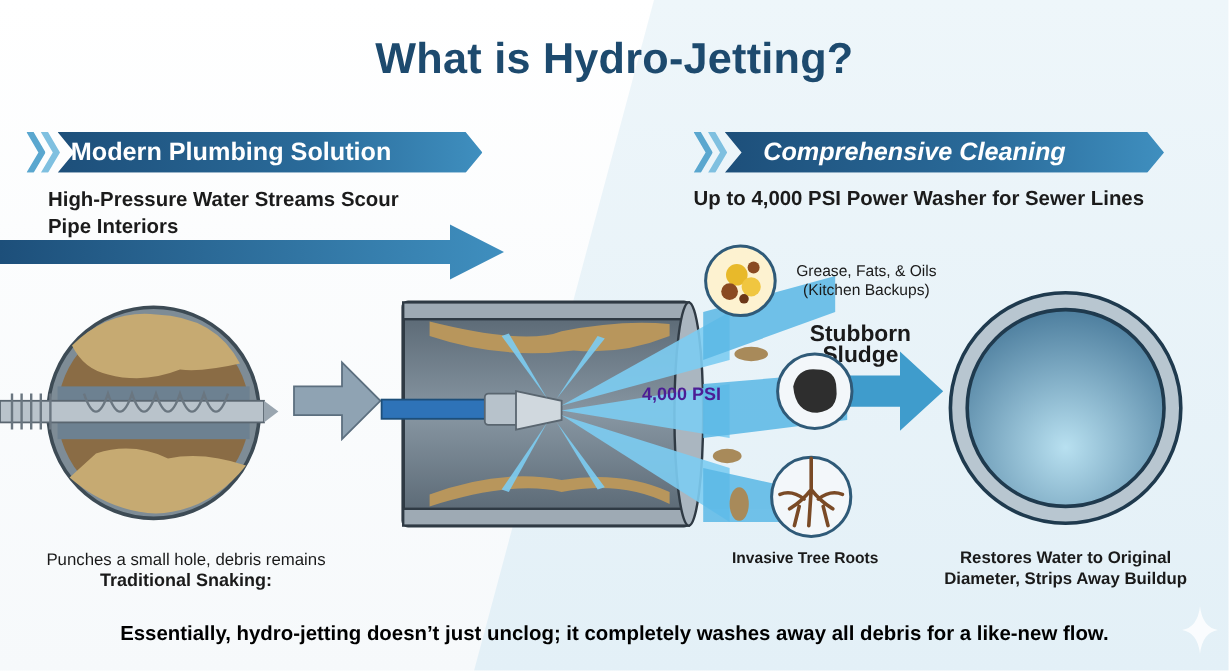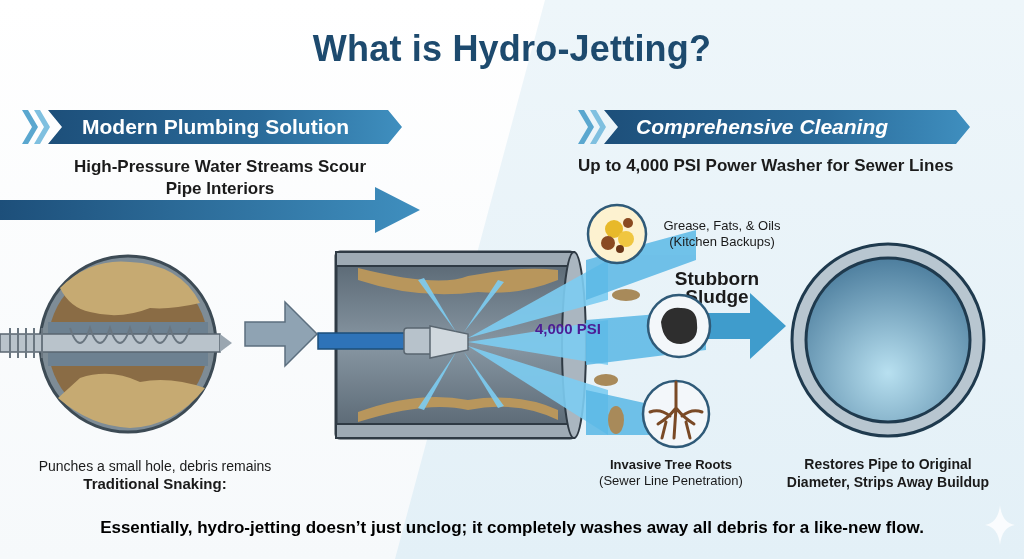--- a/index.html
+++ b/index.html
@@ -30,21 +30,21 @@
     position: absolute; left: 0; top: 0; height: 34px;
     background: linear-gradient(90deg, #1d4f7a 0%, #2a6b9a 60%, #3f8fbf 100%);
     clip-path: polygon(0 0, calc(100% - 14px) 0, 100% 50%, calc(100% - 14px) 100%, 0 100%, 14px 50%);
   }
   .banner .chev {
     position: absolute; top: 0; height: 34px; width: 16px;
     clip-path: polygon(0 0, 6px 0, 16px 50%, 6px 100%, 0 100%, 10px 50%);
   }
   .banner .label { position: relative; z-index: 2; }
   .subtitle {
-    position: absolute; text-align: center; font-weight: 700; color: #1b1b1b;
+    position: absolute; text-align: left; font-weight: 700; color: #1b1b1b;
     font-size: 17px; line-height: 22px;
   }
   .long-arrow {
     position: absolute; left: 0; top: 187px; width: 420px; height: 46px;
   }
   .caption { position: absolute; text-align: center; color: #1a1a1a; font-size: 14px; line-height: 18px; }
   .footer {
     position: absolute; left: 0; top: 518px; width: 1024px; text-align: center;
     font-size: 17px; font-weight: 700; color: #000000;
   }
@@ -58,21 +58,21 @@
 
 <div class="bg-left"></div>
 <div class="bg-right"></div>
 
 <h1 class="title">What is Hydro-Jetting?</h1>
 
 <div class="banner" style="left:22px; top:110px; width:380px;">
   <div class="chev" style="left:0; background:#5aa7cf;"></div>
   <div class="chev" style="left:12px; background:#7fc0e0;"></div>
   <div class="body" style="left:26px; width:354px;"></div>
-  <span class="label" style="margin-left:60px;">Modern Plumbing Solution</span>
+  <span class="label" style="margin-left:37px;">Modern Plumbing Solution</span>
 </div>
 <div class="subtitle" style="left:40px; top:156px; width:360px;">
   <div>High-Pressure Water Streams Scour</div>
   <div>Pipe Interiors</div>
 </div>
 
 <svg class="long-arrow" width="420" height="46" viewBox="0 0 420 46">
   <defs>
     <linearGradient id="la" x1="0" x2="1">
         <stop offset="0" stop-color="#1d4f7a"></stop>
@@ -180,35 +180,34 @@
 </svg>
 
 <svg style="left:640px; top:378px;" width="72" height="72" viewBox="0 0 72 72">
   <circle cx="36" cy="36" r="33" fill="#f3f7fa" stroke="#2f5a78" stroke-width="2.5"></circle>
   <g stroke="#7a4a26" stroke-width="3" fill="none" stroke-linecap="round">
     <path d="M36,4 L36,30 Q28,40 18,46 M36,30 Q44,40 54,46 M36,30 L34,60 M30,38 Q20,30 10,34 M42,38 Q52,30 62,34 M26,44 L22,60 M46,44 L50,60"></path>
   </g>
 </svg>
 <div class="caption" style="left:596px; top:457px; width:150px; font-size:13px; line-height:16px;">
   <div style="font-weight:700;">Invasive Tree Roots</div>
-  <div>(Sewer Line Penetration)</div>
 </div>
 
 <svg style="left:788px; top:240px;" width="200" height="200" viewBox="0 0 200 200">
   <defs>
     <radialGradient id="cp" cx="0.5" cy="0.7" r="0.7">
       <stop offset="0" stop-color="#b8e0f0"></stop>
         <stop offset="1" stop-color="#4d7e9e"></stop>
     </radialGradient>
   </defs>
   <circle cx="100" cy="100" r="96" fill="#b8c6d0" stroke="#1f3a4e" stroke-width="3"></circle>
   <circle cx="100" cy="100" r="82" fill="url(#cp)" stroke="#1f3a4e" stroke-width="3"></circle>
 </svg>
 <div class="caption" style="left:768px; top:455px; width:240px; font-weight:700; font-size:14px;">
-  <div>Restores Pipe to Original</div>
+  <div>Restores Water to Original</div>
   <div>Diameter, Strips Away Buildup</div>
 </div>
 
 <div class="footer">Essentially, hydro-jetting doesn’t just unclog; it completely washes away all debris for a like-new flow.</div>
 
 <svg style="left:985px; top:505px;" width="30" height="40" viewBox="0 0 30 40">
   <path d="M15,0 Q17,18 30,20 Q17,22 15,40 Q13,22 0,20 Q13,18 15,0Z" fill="#ffffff" opacity="0.8"></path>
 </svg>
 
 </body></html>

